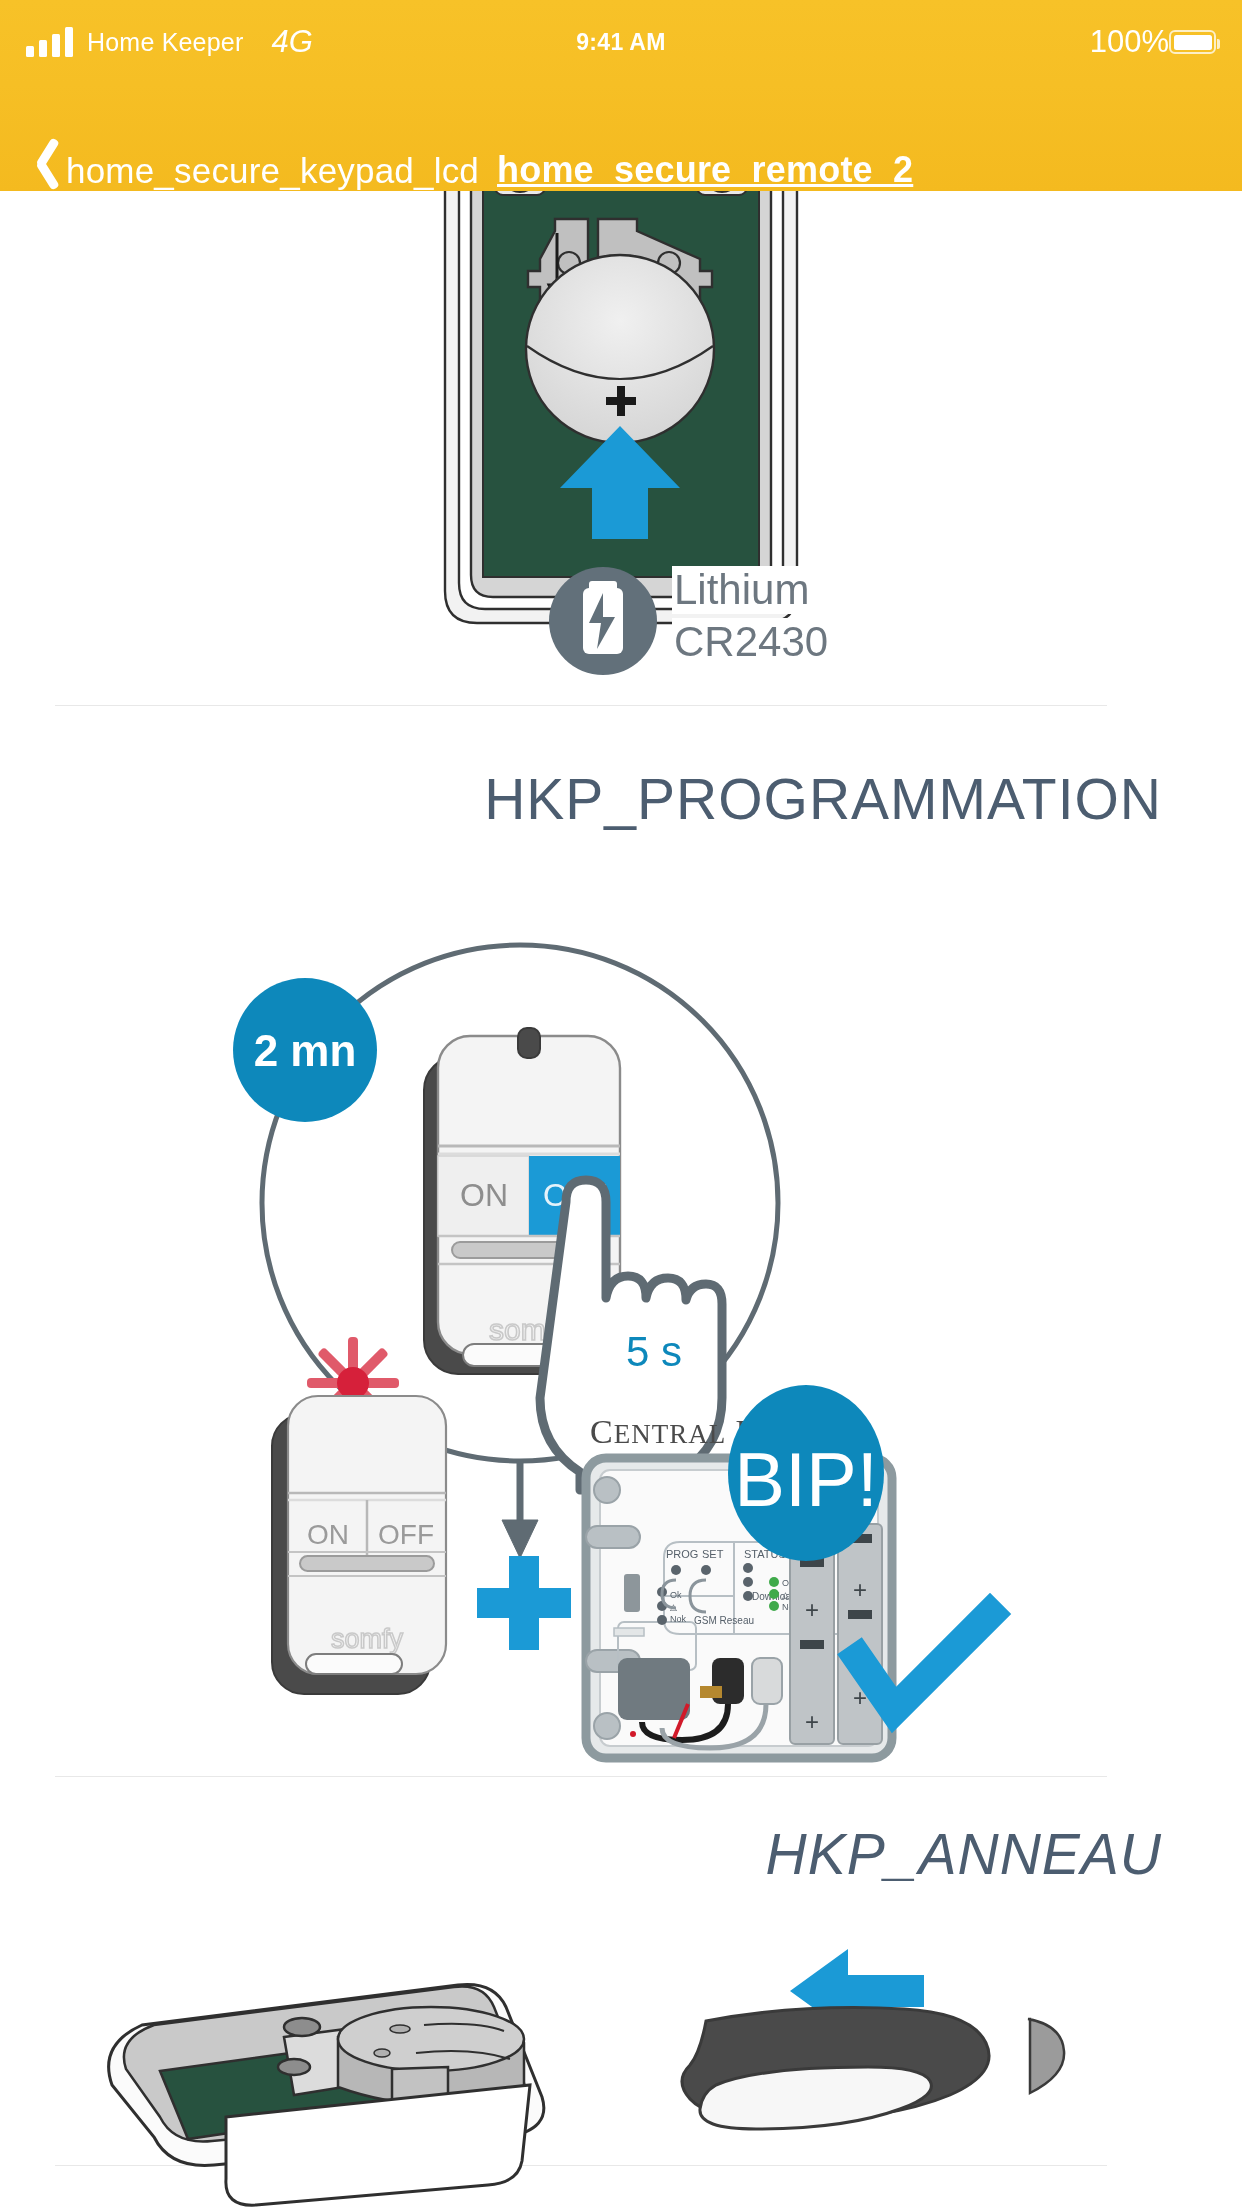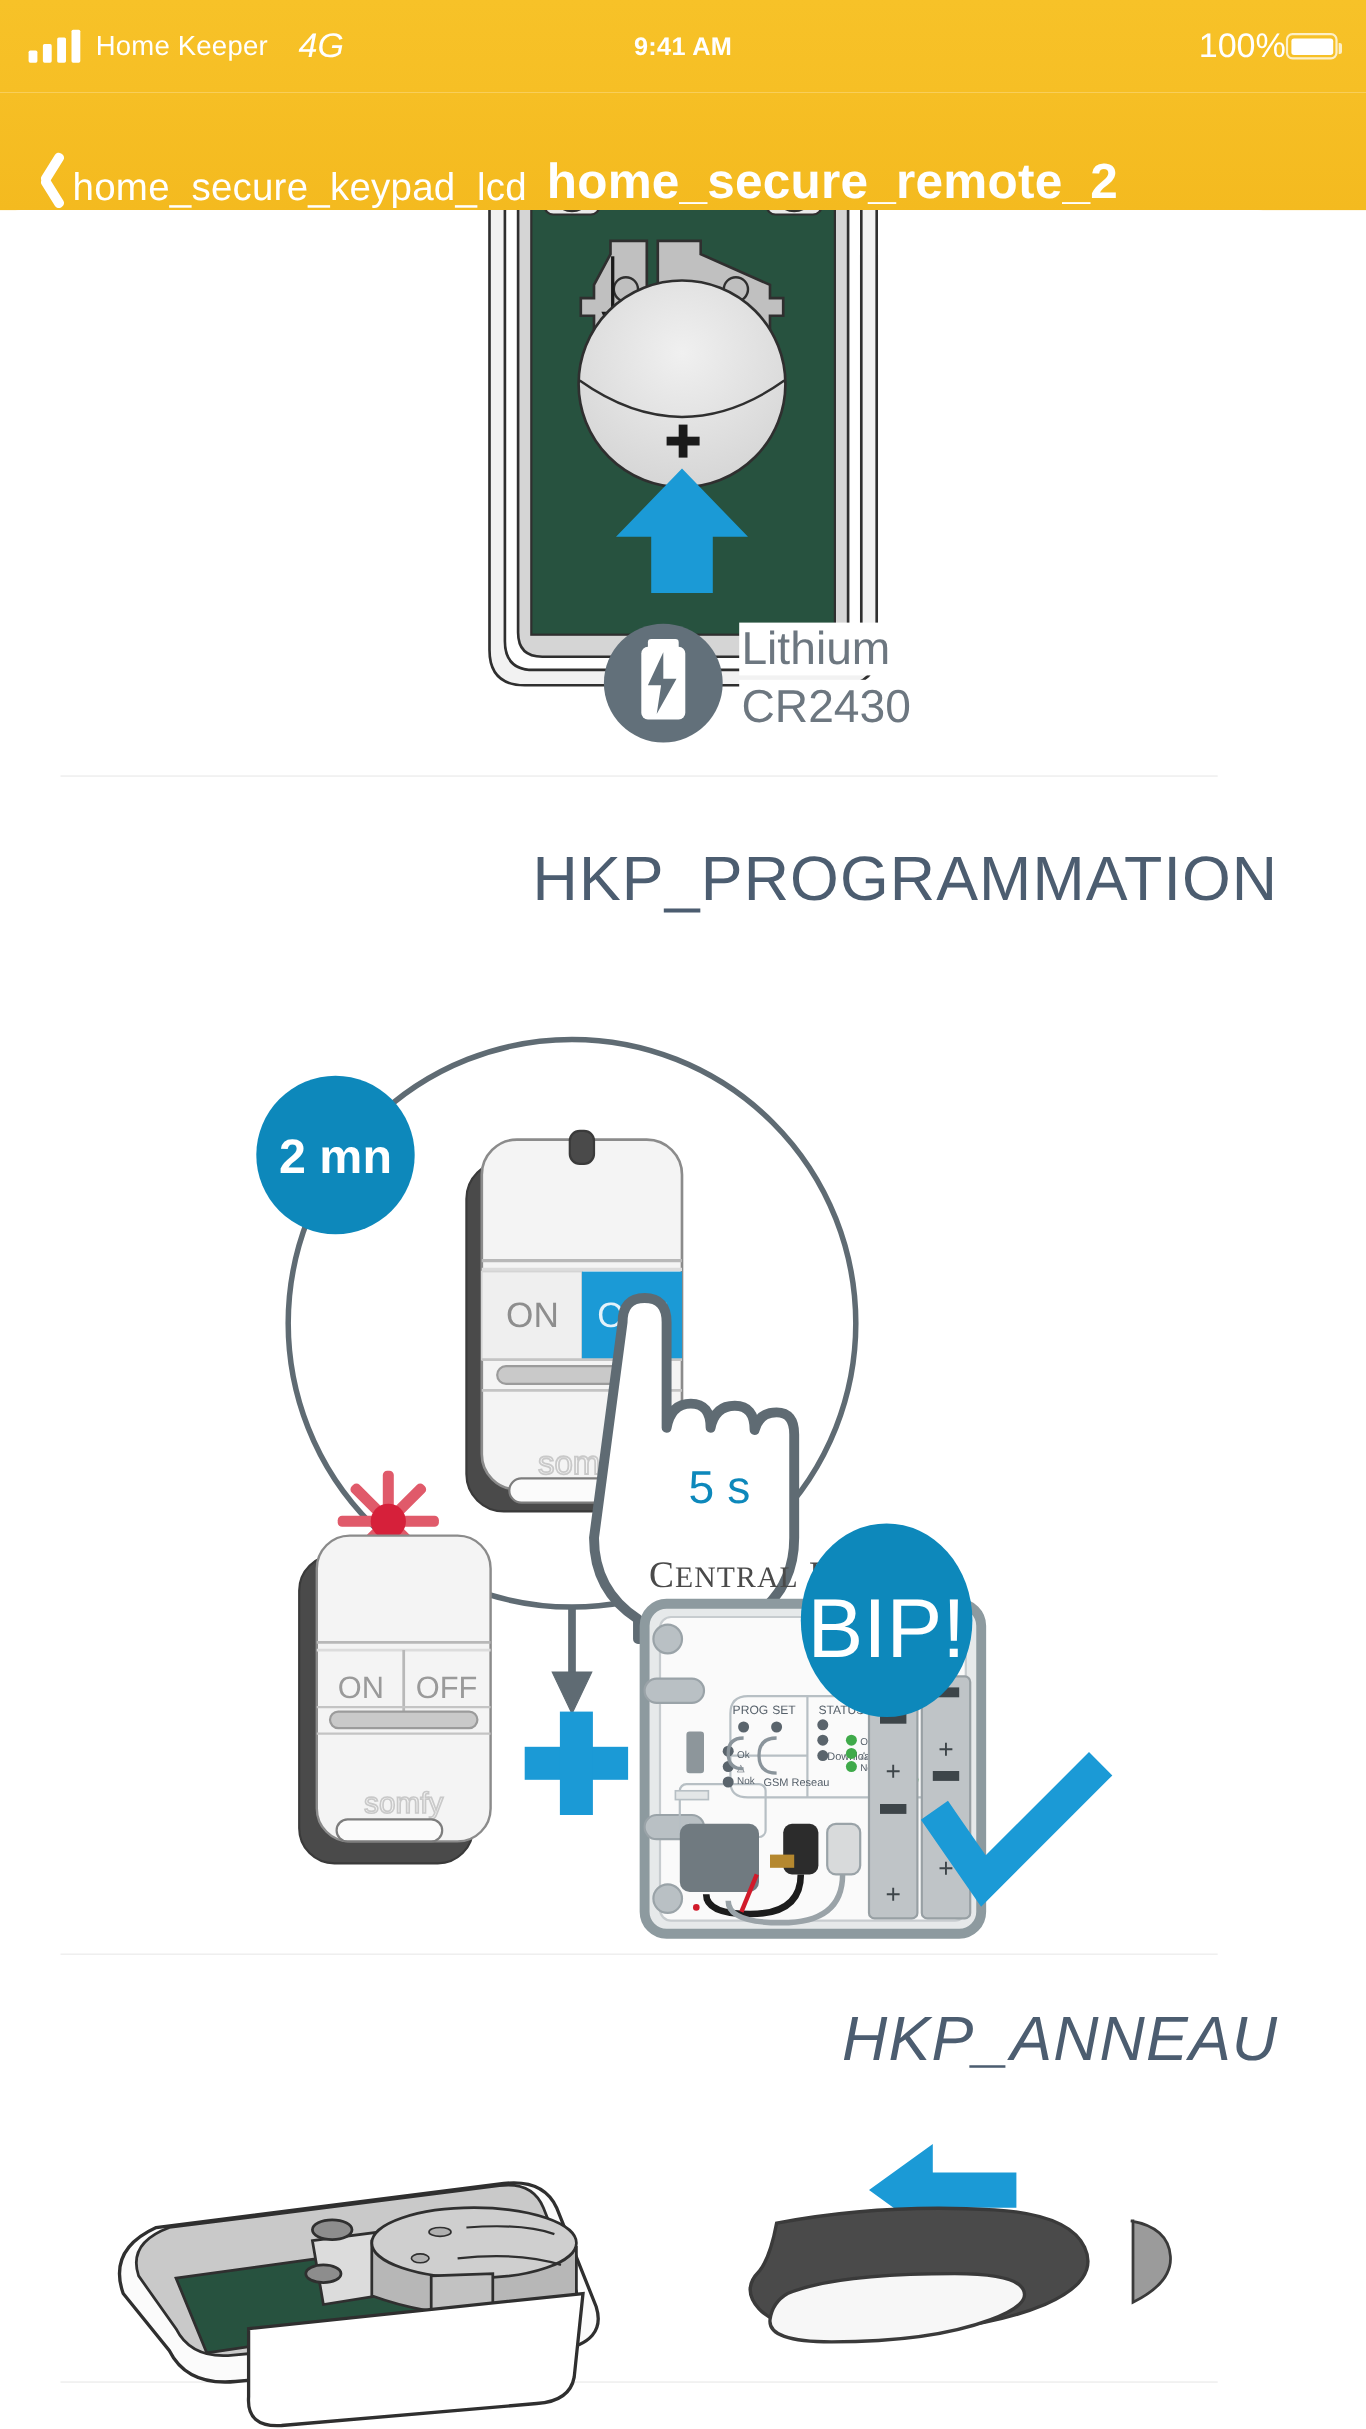--- a/index.html
+++ b/index.html
@@ -47,21 +47,21 @@
   }
   .back-chevron{
     width:34px;height:56px;position:relative;flex:none;margin-right:6px;margin-top:-2px;
   }
   .back-chevron:before,.back-chevron:after{
     content:"";position:absolute;left:9px;width:9px;height:31px;background:#fff;border-radius:4px;
   }
   .back-chevron:before{top:0;transform:rotate(32deg);transform-origin:bottom center;}
   .back-chevron:after{top:27px;transform:rotate(-32deg);transform-origin:top center;}
   .back-label{font-size:35px;font-weight:400;letter-spacing:0.2px;}
-  .nav-title{font-size:45px;font-weight:bold;margin-left:18px;letter-spacing:0.2px;}
+  .nav-title{font-size:36px;font-weight:bold;margin-left:18px;letter-spacing:0.2px;text-decoration:underline;}
 
   
   .content{position:absolute;top:191px;left:0;width:1162px;height:2017px;background:#fff;border-radius:19px;}
   .section{position:relative;width:100%;}
   .divider{height:1px;background:#e8e8e8;margin:0 55px;}
   .sec-title{
     text-align:right;color:#4c5d70;
     font-size:57px;font-weight:400;letter-spacing:1px;
     font-family:"Liberation Sans", sans-serif;
   }

